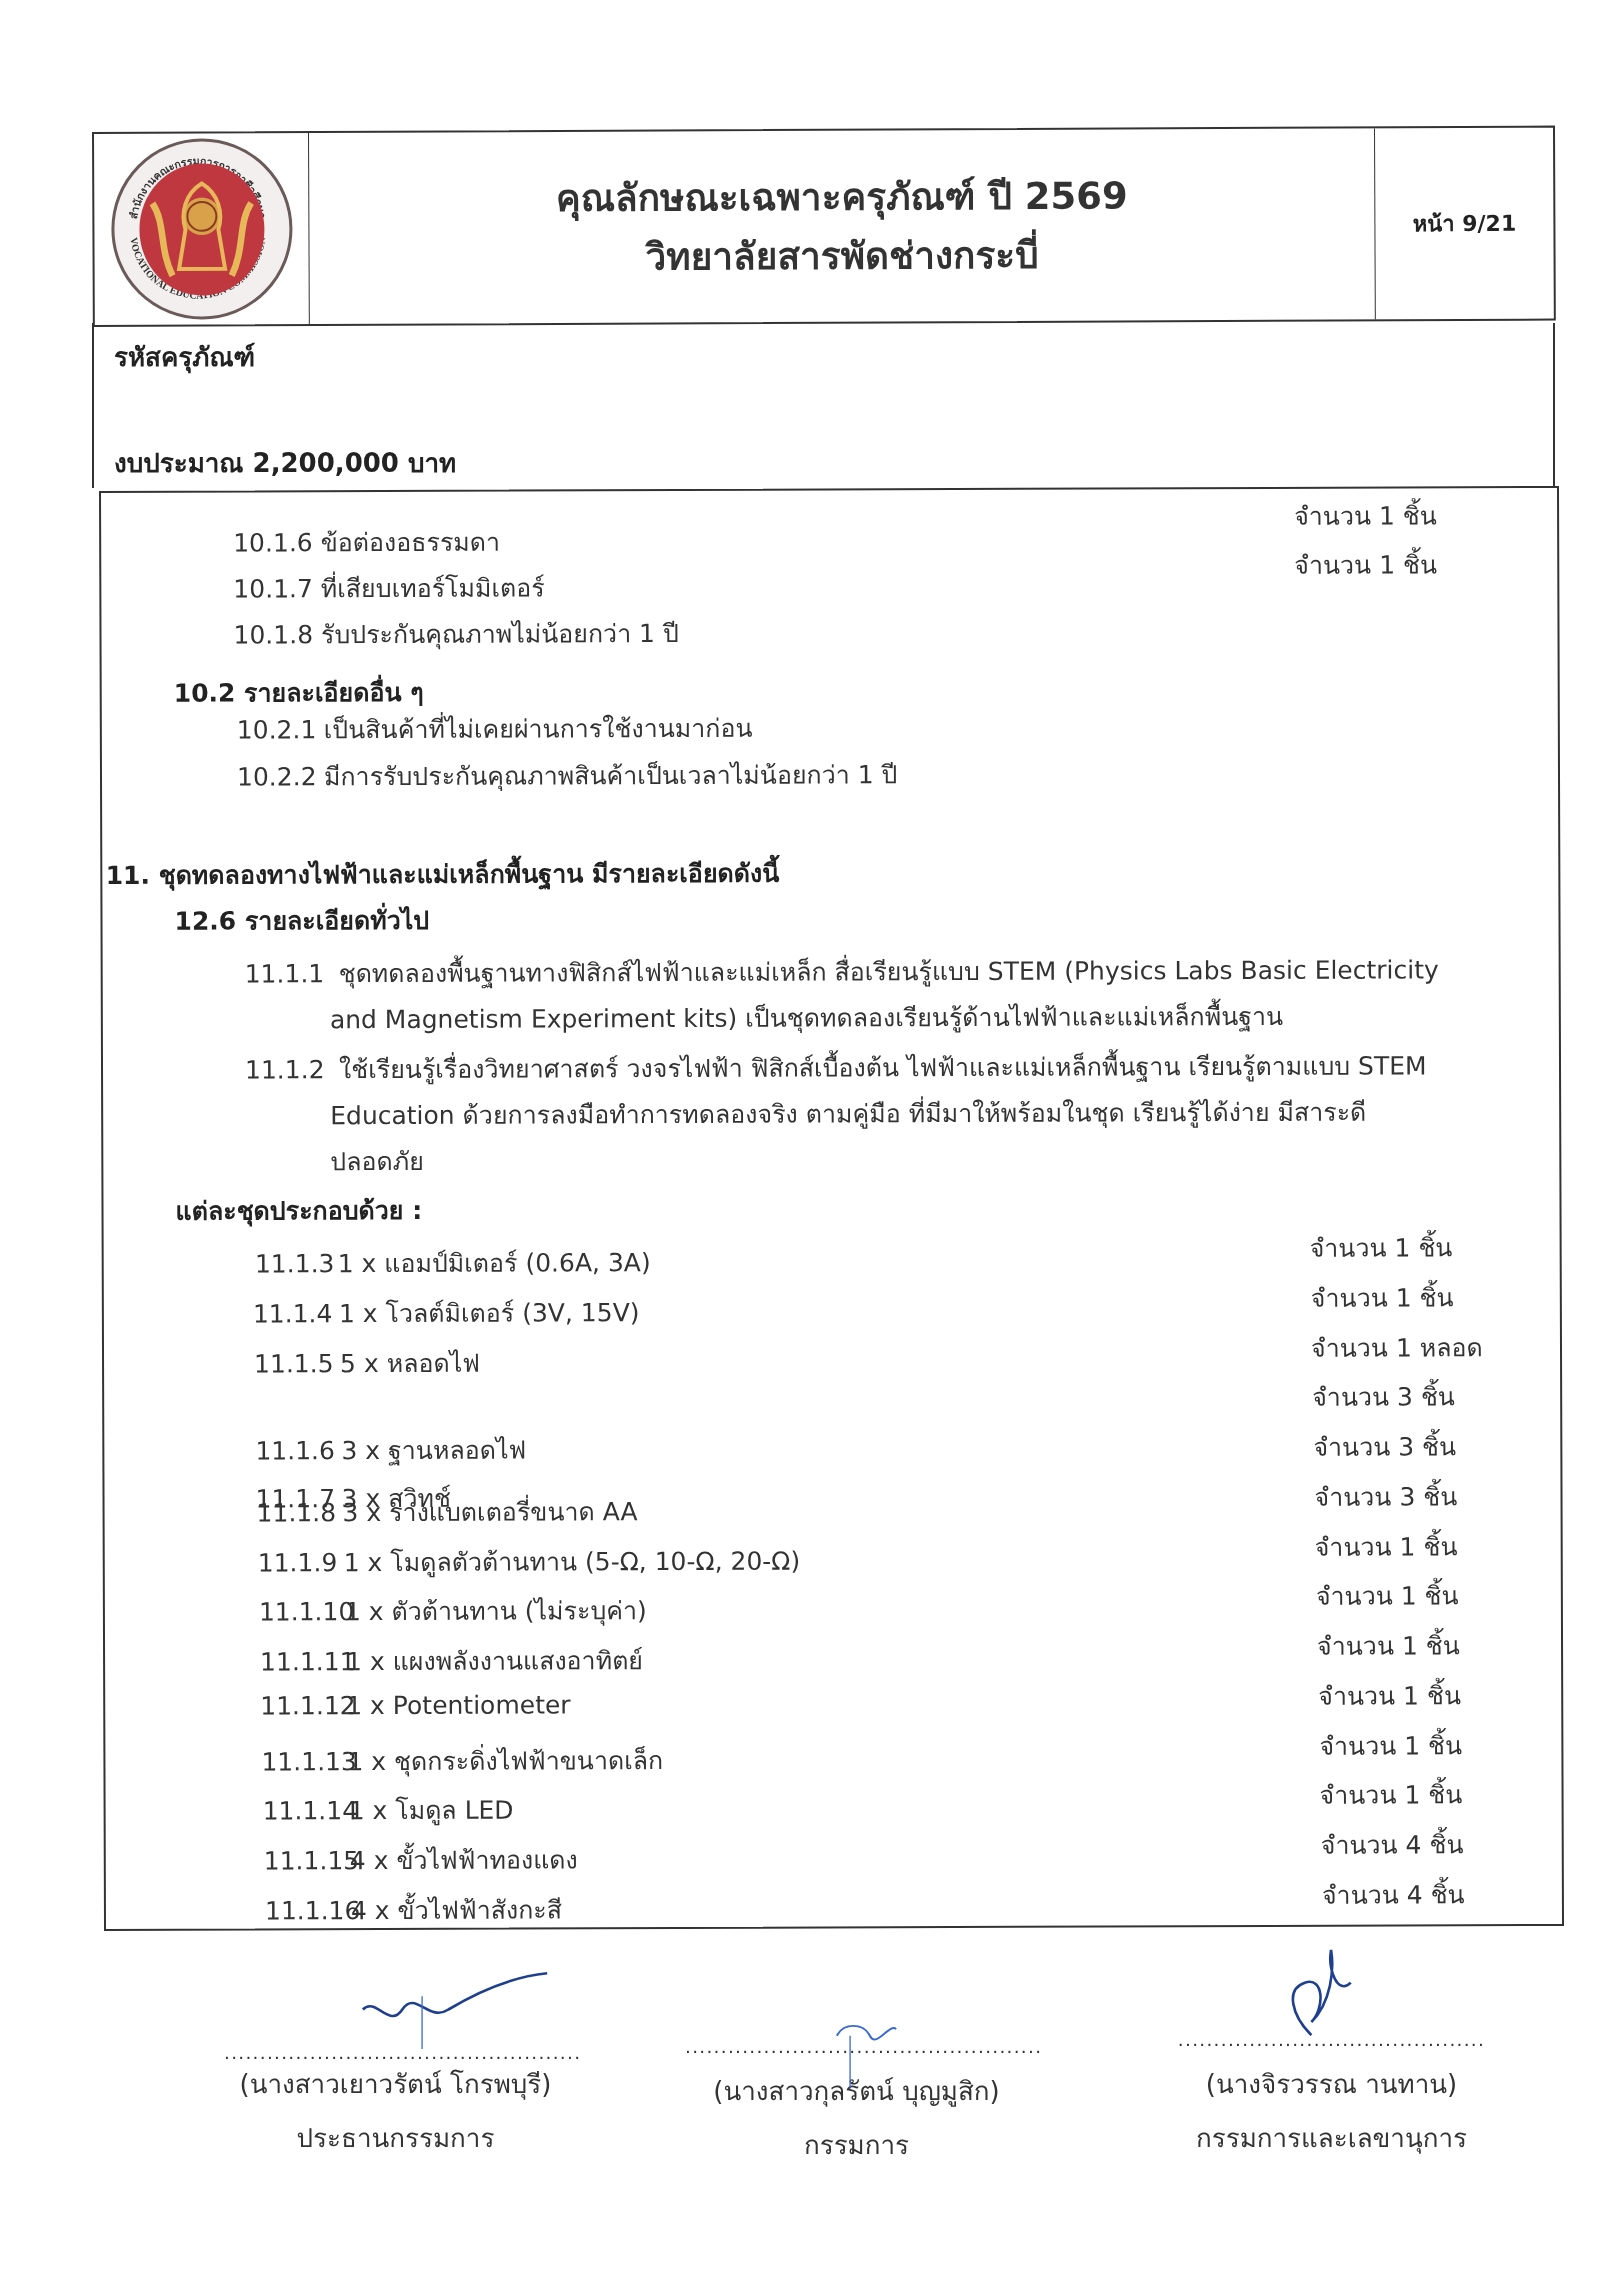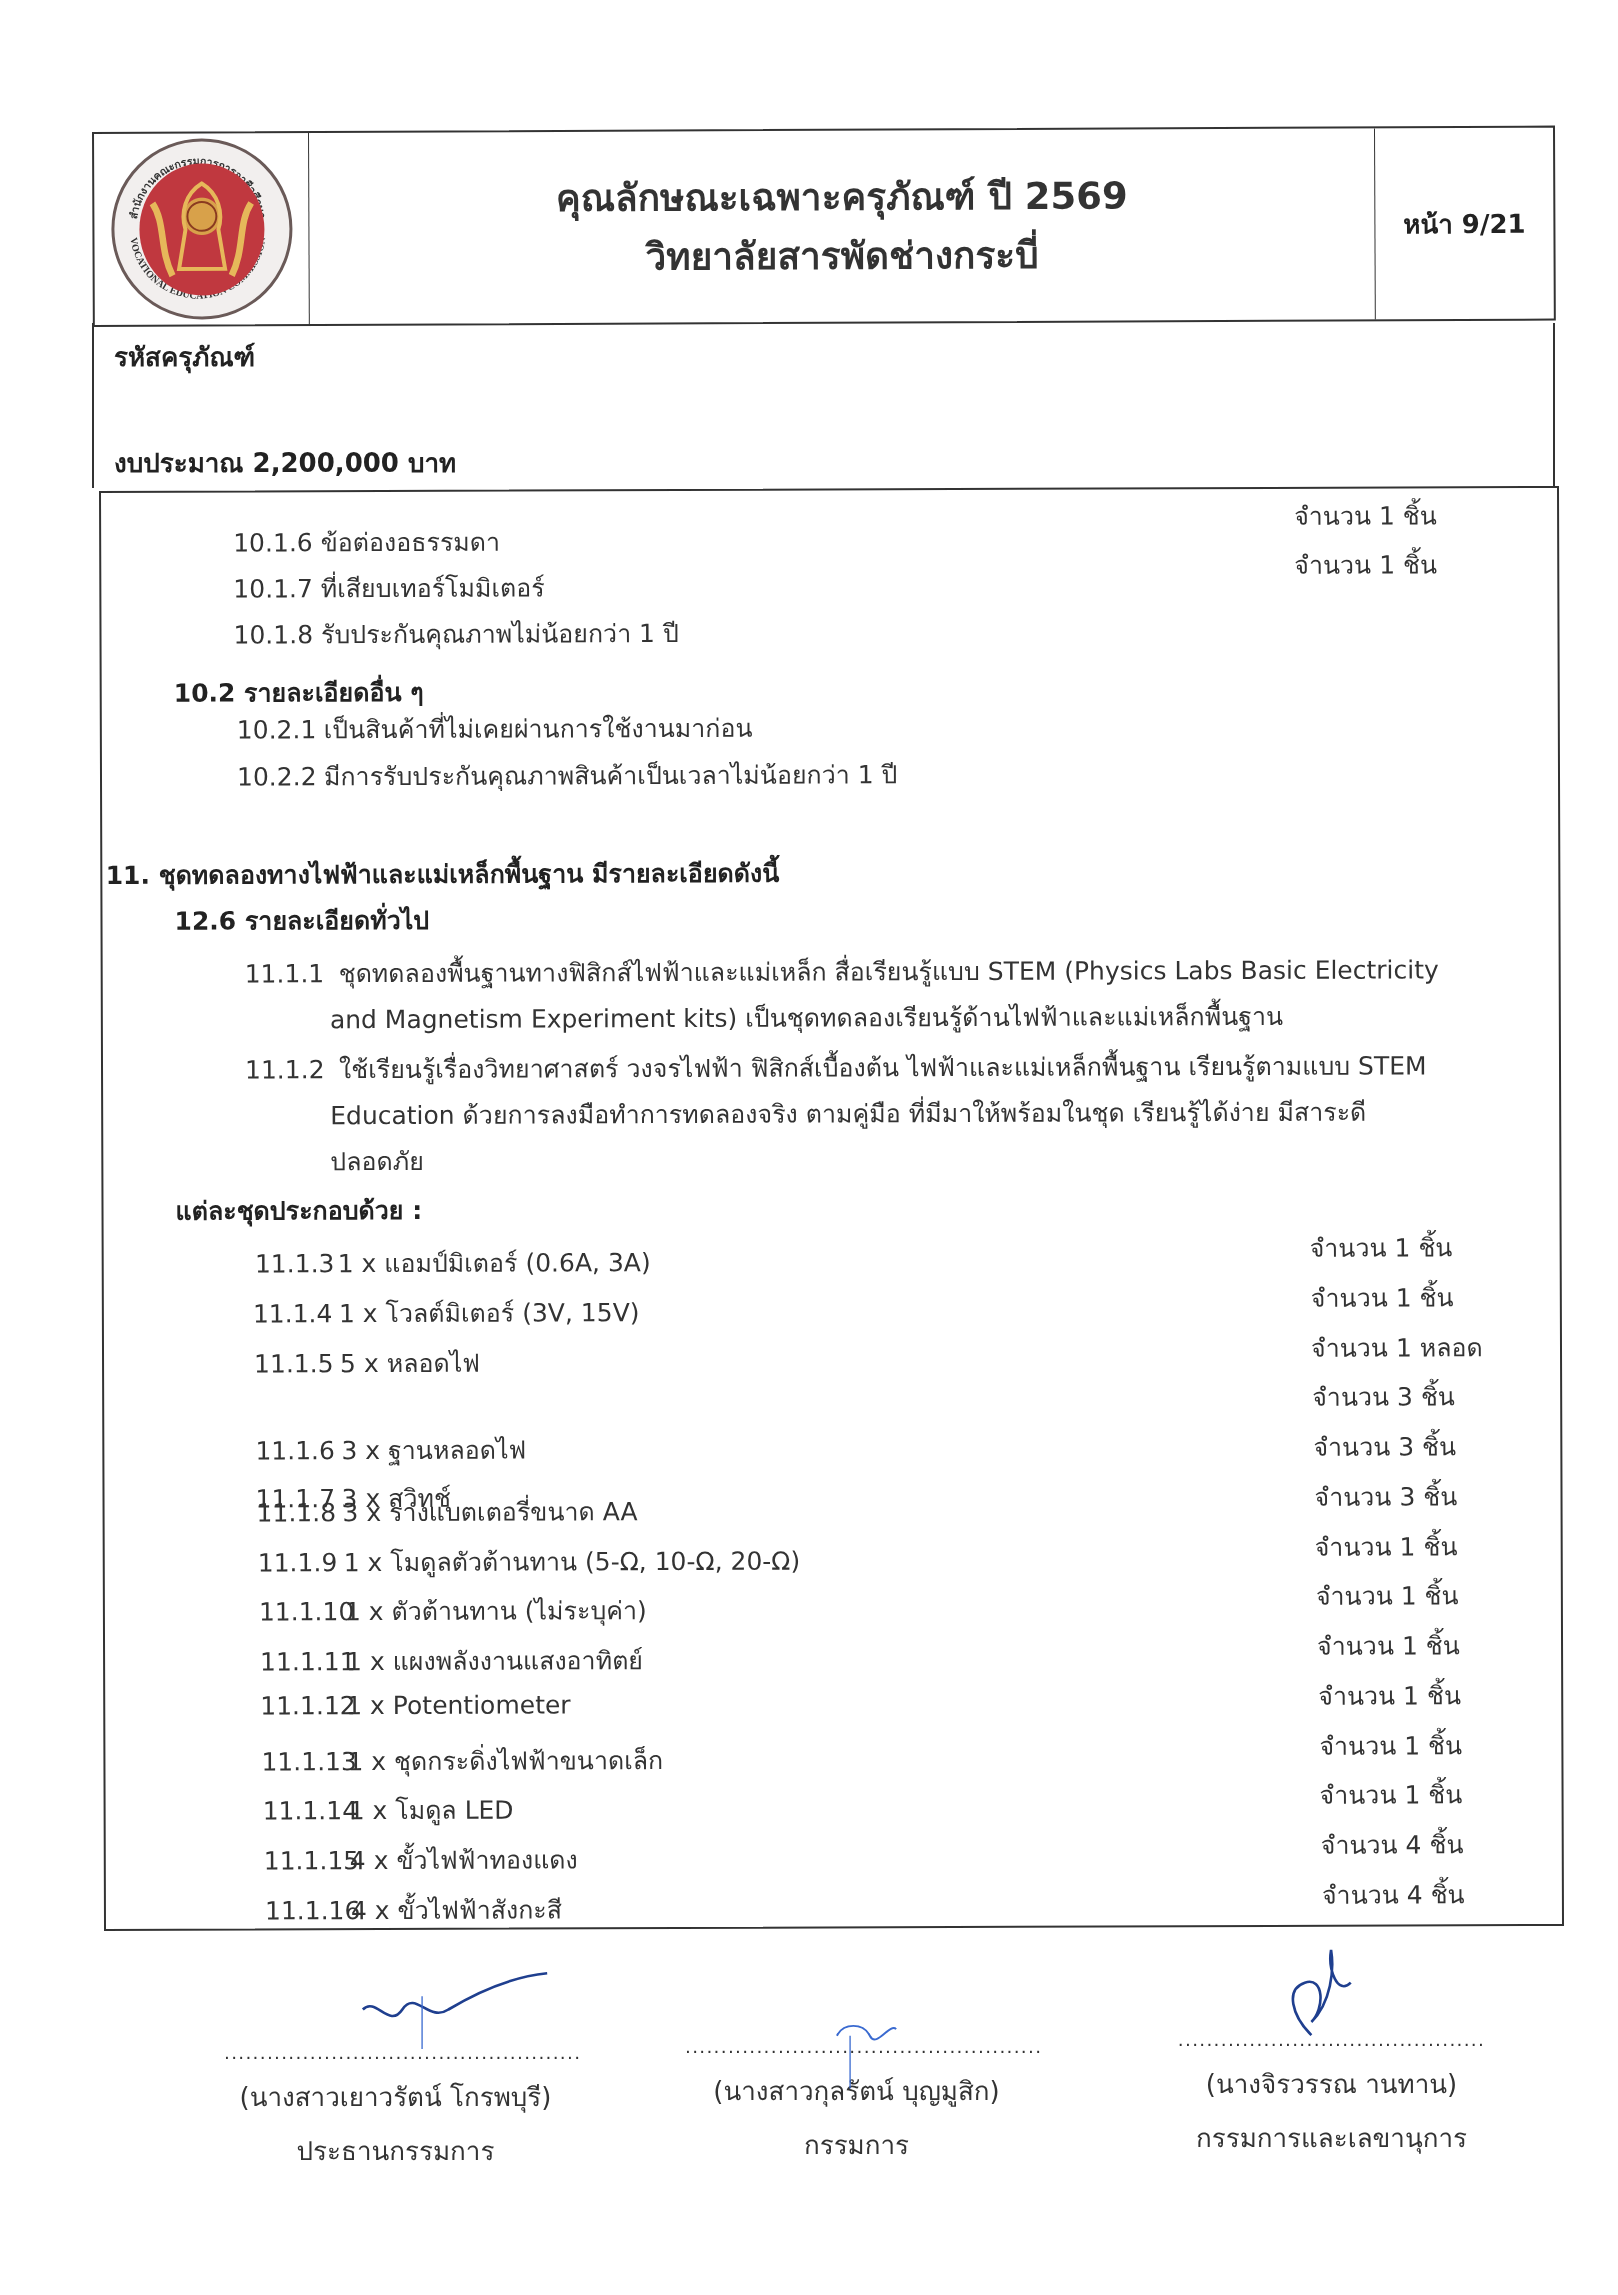--- a/index.html
+++ b/index.html
@@ -9,21 +9,21 @@
   }
   .page { position: absolute; left: 0; top: 0; width: 1619px; height: 2295px; }
 
   
   .header {
     position: absolute; left: 92px; top: 132px; width: 1459px; height: 191px;
     border: 2px solid #333; display: flex; transform: rotate(-0.25deg); transform-origin: left top;
   }
   .logo-cell { width: 214px; border-right: 1.3px solid #333; display: flex; align-items: center; justify-content: center; }
   .title-cell { flex: 1; display: flex; flex-direction: column; align-items: center; justify-content: center; border-right: 1.3px solid #333; }
-  .page-cell { width: 178px; display: flex; align-items: center; justify-content: center; font-size: 26px; font-weight: bold; }
+  .page-cell { width: 178px; display: flex; align-items: center; justify-content: center; font-size: 22px; font-weight: bold; }
   .title-line { font-size: 37px; font-weight: bold; line-height: 59px; color: #333; }
 
   .logo {
     width: 175px; height: 175px; border-radius: 50%;
     background: #f2efee; border: 3.3px solid #6a5a58; position: relative;
     display: flex; align-items: center; justify-content: center;
   }
   .logo-inner {
     width: 125px; height: 132px; border-radius: 50%;
     background: radial-gradient(circle at 50% 40%, #d8a14a 0 18%, #c0383f 19% 100%);
@@ -157,21 +157,21 @@
         <div class="qty" style="left: 1216px; top: 1386px;">จำนวน 4 ชิ้น</div>
       </div>
   </div>
 
   <div class="sig" style="left:224px;top:2042px;width:343px">
     <svg class="scrawl" width="198" height="79" style="left:132px;top:-72px" viewBox="0 0 300 120">
       <path d="M10 60 C30 40 50 90 70 60 C90 30 110 80 140 60 C190 30 240 10 290 5" stroke="#1f3f8f" stroke-width="4" fill="none"></path>
       <path d="M100 40 L100 120" stroke="#3a6ad0" stroke-width="2"></path>
     </svg>
     <div class="dots">..................................................</div>
-    <div style="margin-top:13px">(นางสาวเยาวรัตน์  โกรพบุรี)</div>
+    <div style="">(นางสาวเยาวรัตน์  โกรพบุรี)</div>
     <div style="margin-top:13px">ประธานกรรมการ</div>
   </div>
 
   <div class="sig" style="left:685px;top:2036px;width:343px">
     <svg class="scrawl" width="132" height="79" style="left:132px;top:-20px" viewBox="0 0 200 120">
       <path d="M30 30 C40 10 70 10 80 30 C90 50 110 10 120 20" stroke="#3a6ad0" stroke-width="3" fill="none"></path>
       <path d="M50 30 L50 110" stroke="#3a6ad0" stroke-width="2"></path>
     </svg>
     <div class="dots">..................................................</div>
     <div style="margin-top:13px">(นางสาวกุลรัตน์ บุญมูสิก)</div>

